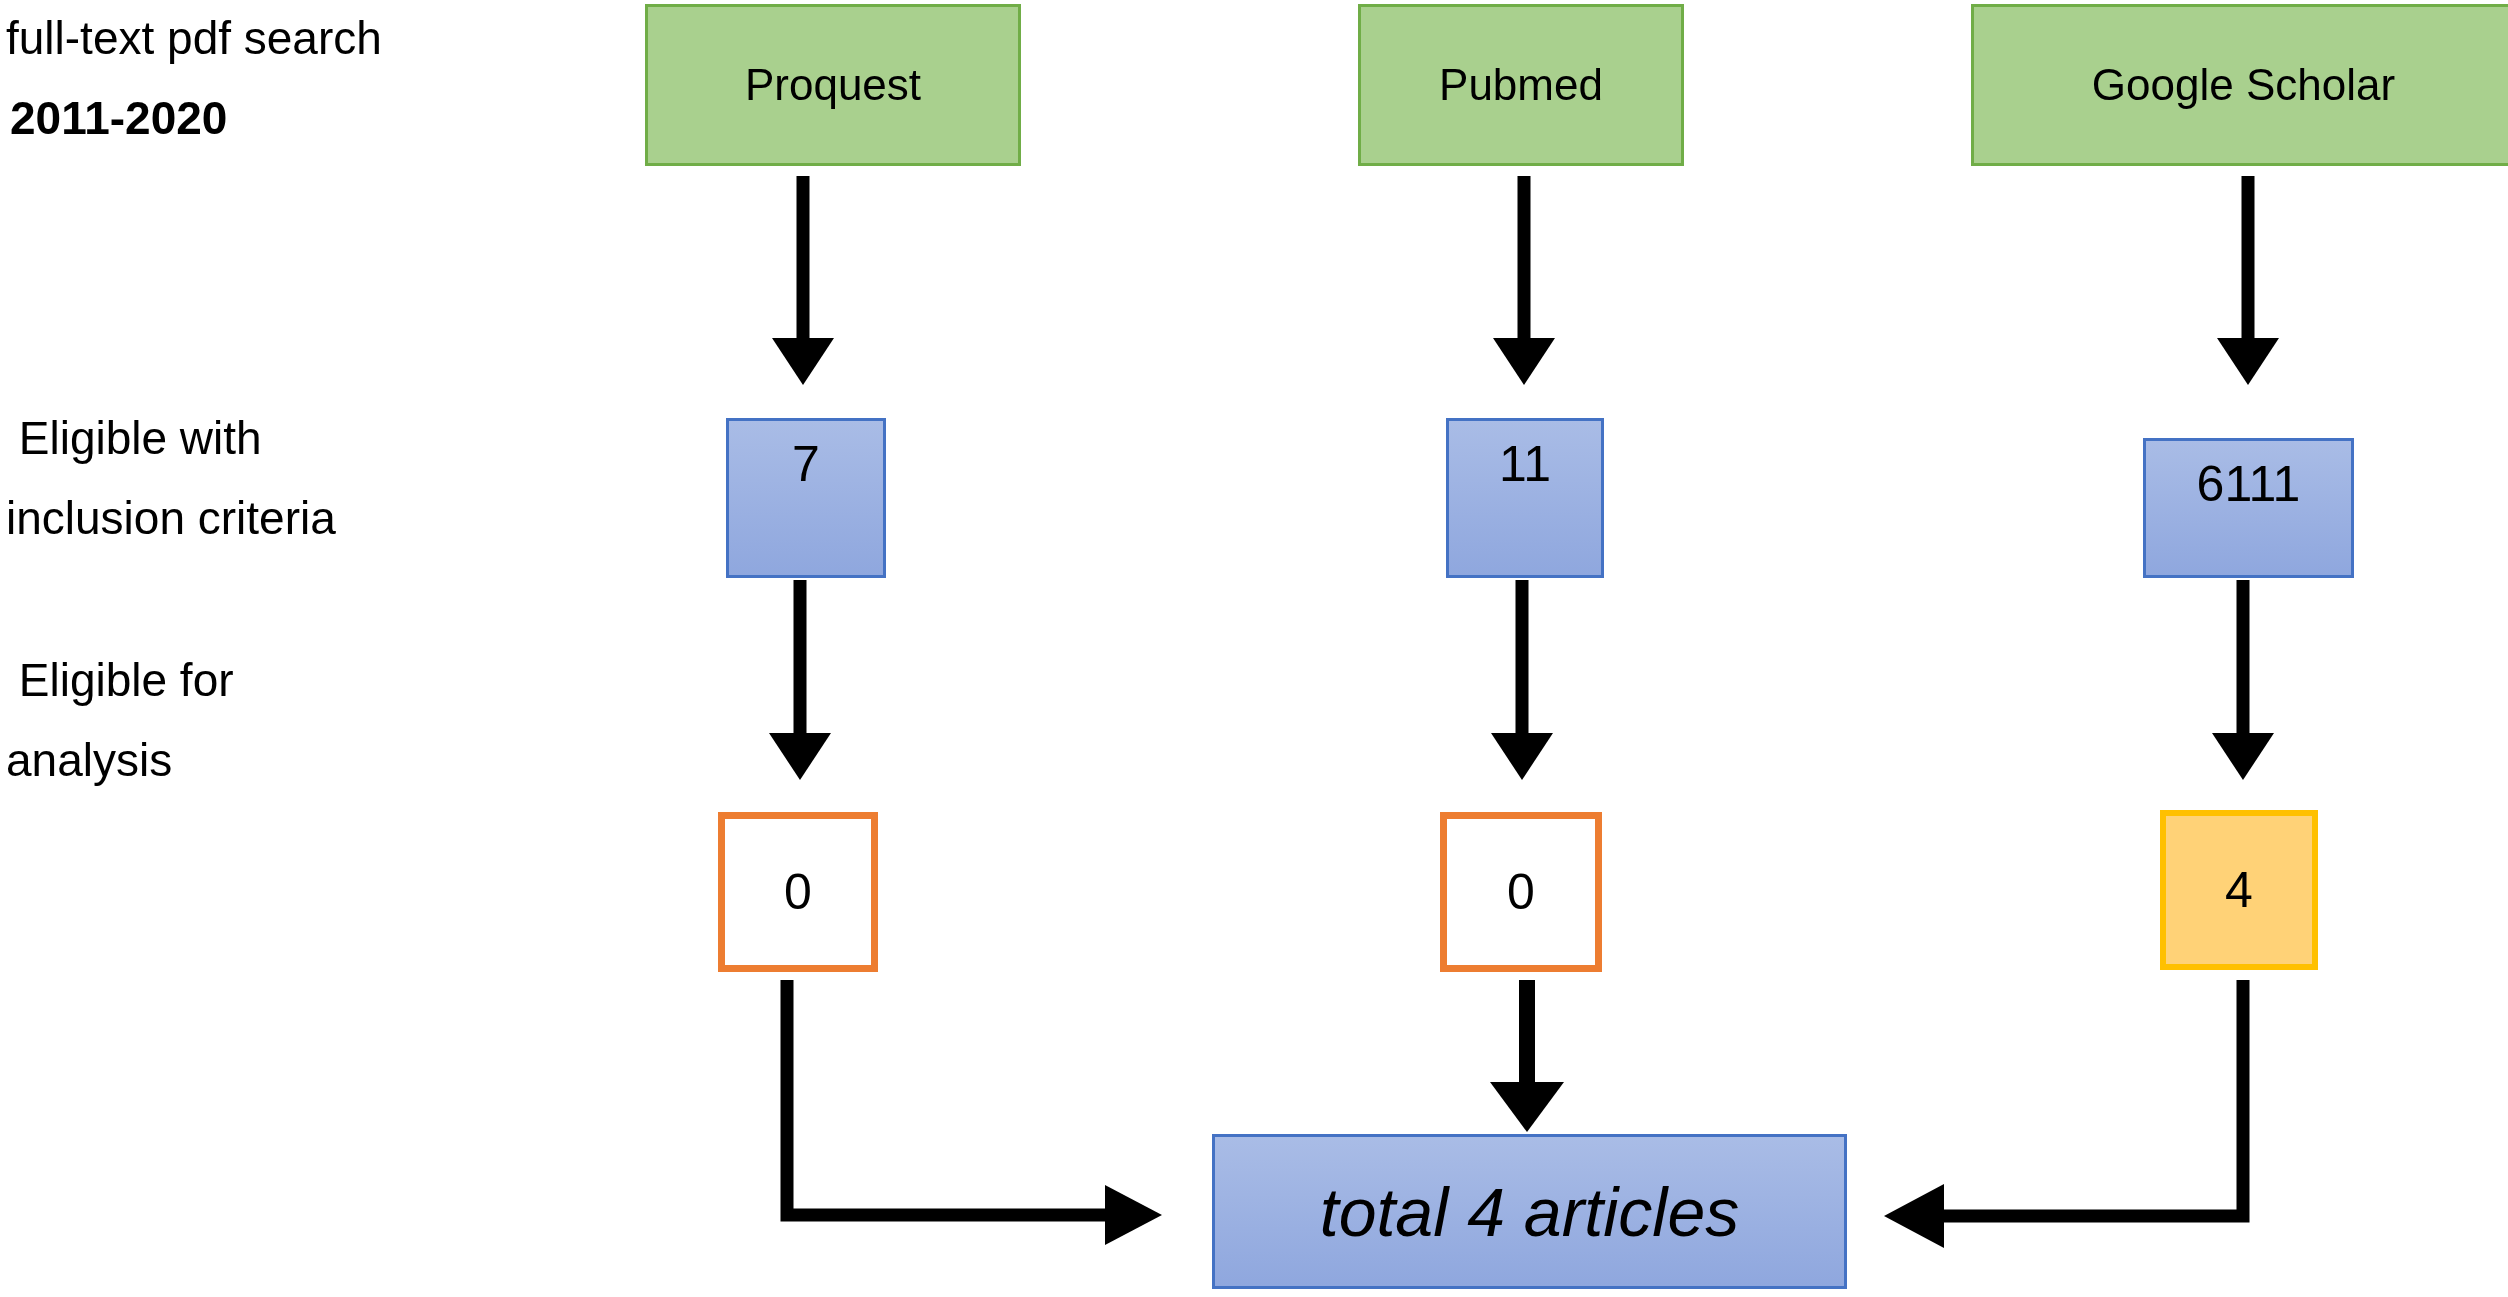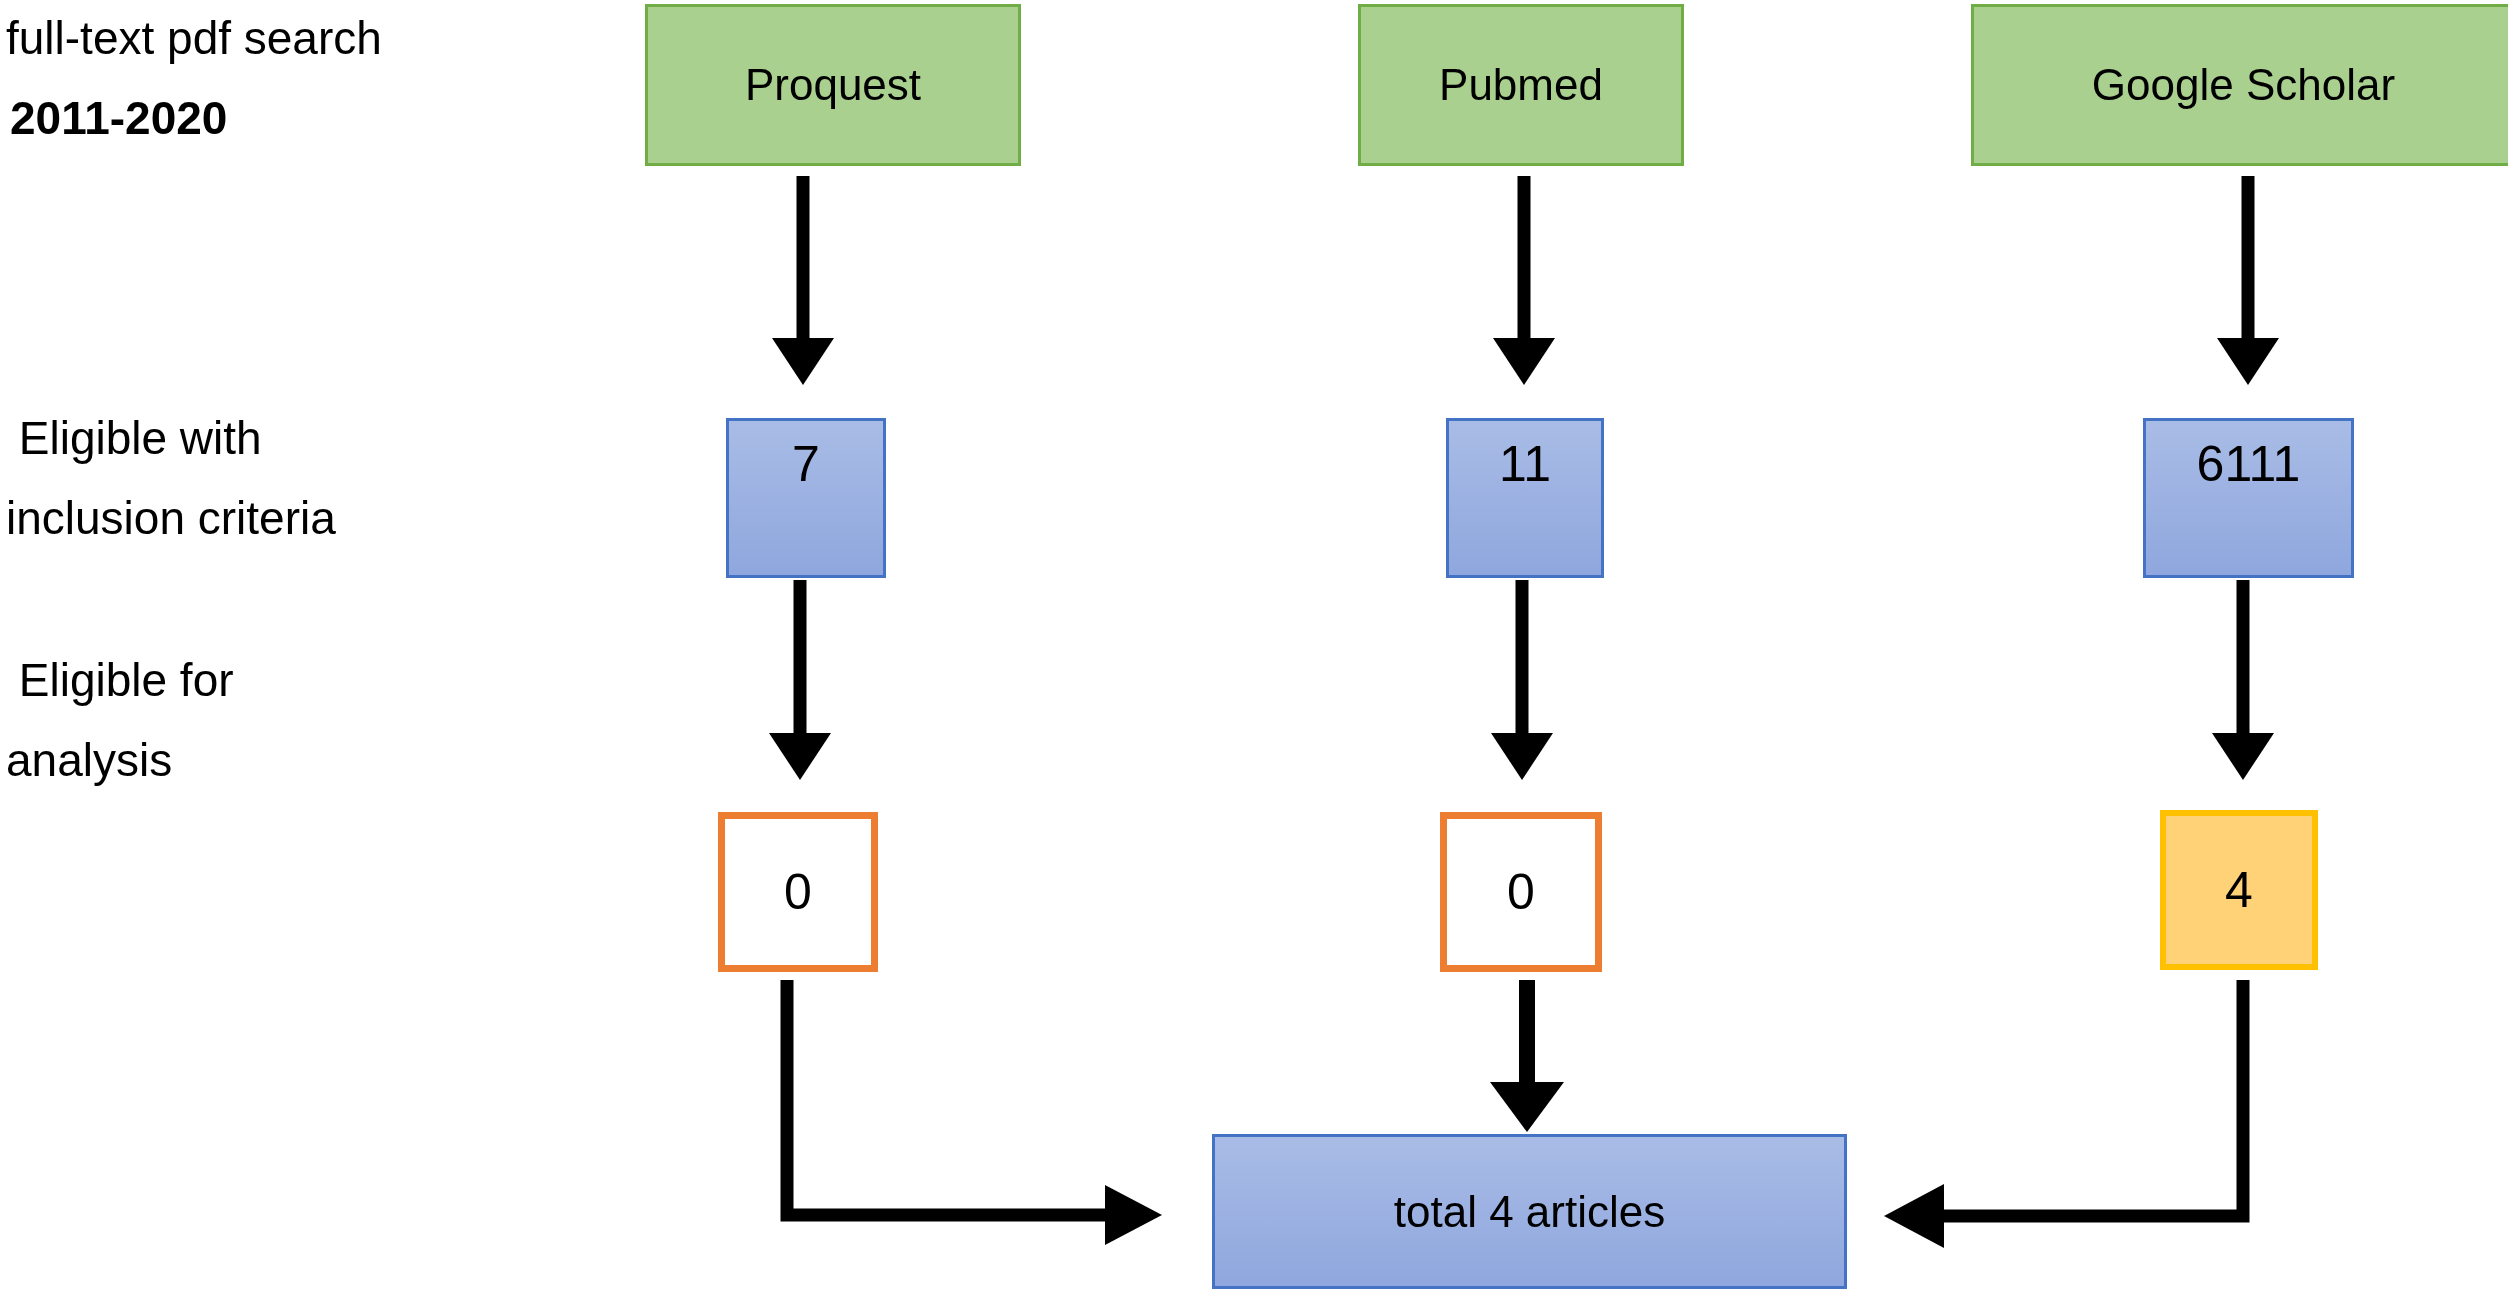--- a/index.html
+++ b/index.html
@@ -55,21 +55,22 @@
     font-size: 50px;
   }
   .node-kept {
     background: #FFD277;
     border: 6px solid #FFC000;
     font-size: 50px;
   }
   .node-total {
     background: linear-gradient(180deg, #A9BCE6 0%, #8FA7DE 100%);
     border: 3px solid #4472C4;
-    font-size: 44px;
+    font-size: 68px;
+    font-style: italic;
   }
 
   
   .connector {
     position: absolute;
     left: 0;
     top: 0;
     width: 2508px;
     height: 1297px;
     pointer-events: none;
@@ -92,21 +93,21 @@
   <div class="node node-source" style="left:645px; top:4px; width:376px; height:162px;">Proquest</div>
 
   <div class="node node-source" style="left:1358px; top:4px; width:326px; height:162px;">Pubmed</div>
 
   <div class="node node-source" style="left:1971px; top:4px; width:545px; height:162px;">Google Scholar</div>
 
   <div class="node node-count" style="left:726px; top:418px; width:160px; height:160px; align-items:flex-start; padding-top:18px;">7</div>
 
   <div class="node node-count" style="left:1446px; top:418px; width:158px; height:160px; align-items:flex-start; padding-top:18px;">11</div>
 
-  <div class="node node-count" style="left:2143px; top:418px; width:211px; height:160px; align-items:flex-start; padding-top:18px;">6111</div>
+  <div class="node node-count" style="left:2143px; top:438px; width:211px; height:140px; align-items:flex-start; padding-top:18px;">6111</div>
 
   <div class="node node-empty" style="left:718px; top:812px; width:160px; height:160px;">0</div>
 
   <div class="node node-empty" style="left:1440px; top:812px; width:162px; height:160px;">0</div>
 
   <div class="node node-kept" style="left:2160px; top:810px; width:158px; height:160px;">4</div>
 
   <div class="node node-total" style="left:1212px; top:1134px; width:635px; height:155px;">total 4 articles</div>
 
   <svg class="connector" viewBox="0 0 2508 1297">

